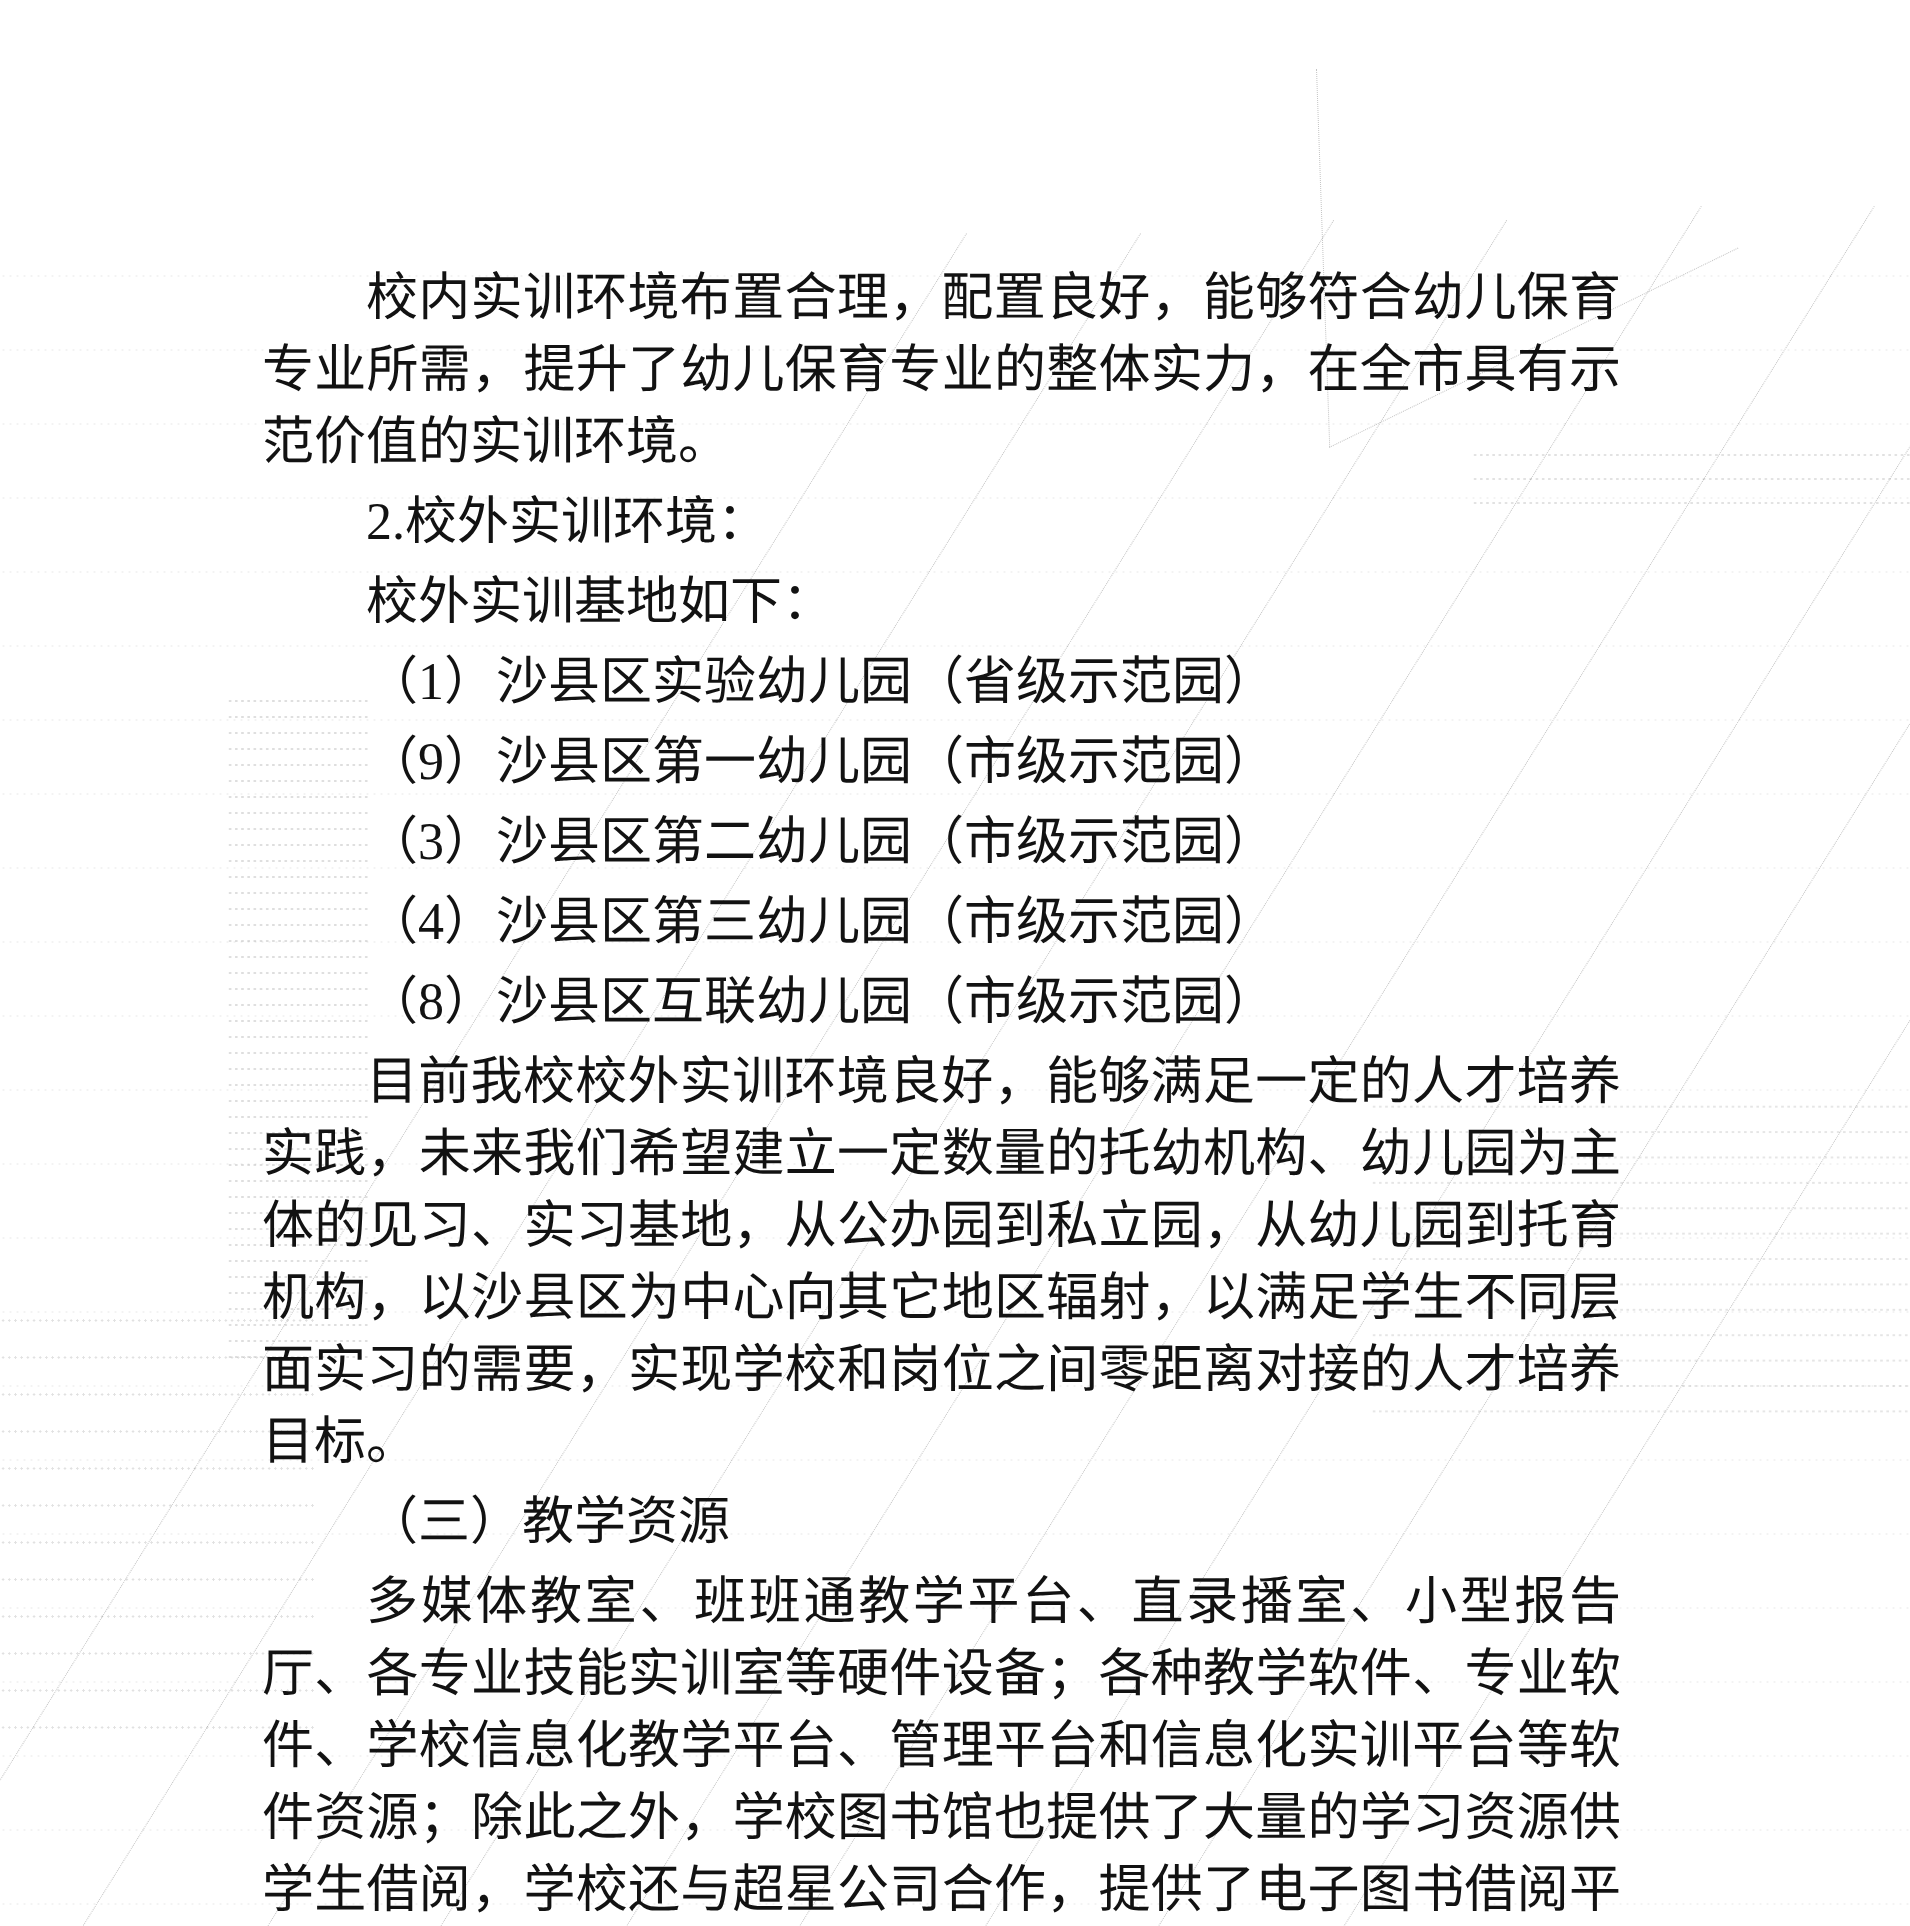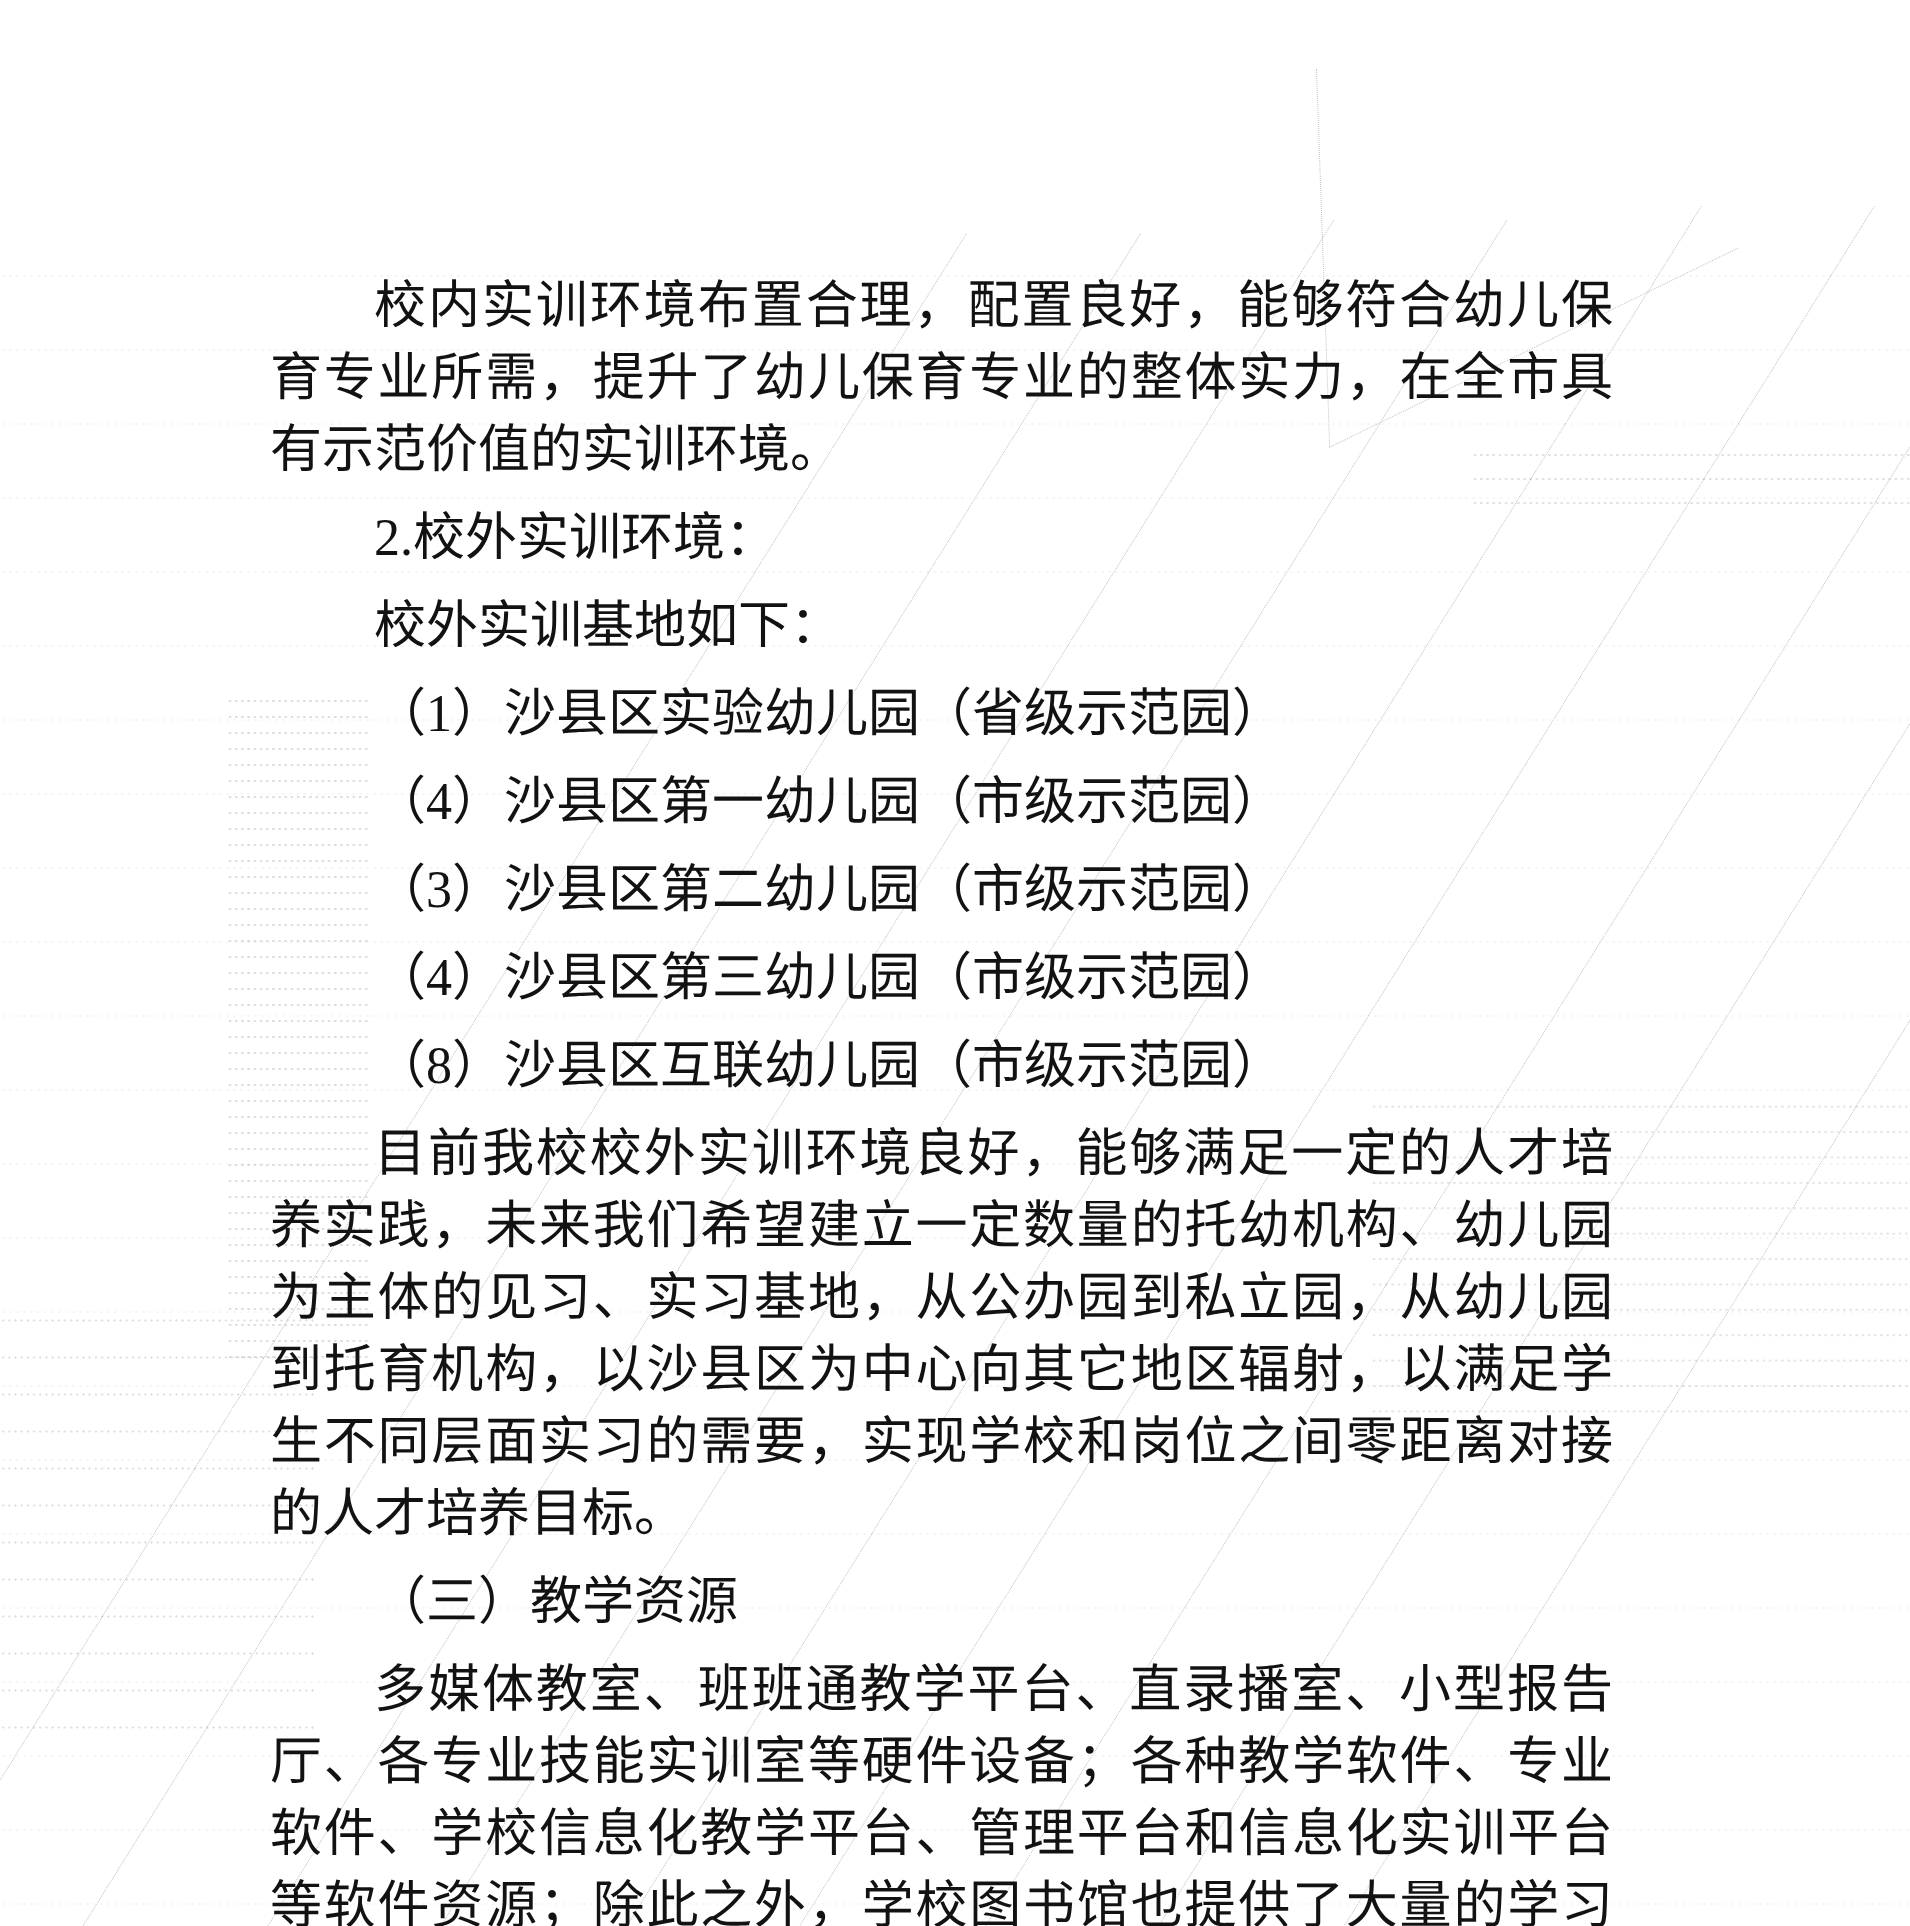--- a/index.html
+++ b/index.html
@@ -49,21 +49,21 @@
   .d9 {left:1271px; top:2042px; width:2119px;}
   .d10{left:1317px; top:69px;  width:378px; transform:rotate(88deg);}
   .d11{left:1329px; top:447px; width:455px;transform:rotate(-26deg);}
 
   
   .text-block{
     position:absolute;left:254px;top:254px;width:1375px;z-index:2;
     font-size:52px;line-height:72px;color:var(--text-color);
     text-align:justify;text-justify:inter-character;
   }
-  .para{margin:16px;text-indent:2em;}
+  .para{margin:8px;text-indent:2em;}
   .heading-bold{font-weight:normal;}
 </style>
 </head>
 <body>
 
 <div class="page">
 
   <div class="watermark">
     <div class="wm-rows wm-full"></div>
     <div class="wm-rows wm-left"></div>
@@ -86,21 +86,21 @@
   </div>
 
   <div class="text-block">
     <p class="para">校内实训环境布置合理，配置良好，能够符合幼儿保育专业所需，提升了幼儿保育专业的整体实力，在全市具有示范价值的实训环境。</p>
 
     <p class="para heading-bold">2.校外实训环境：</p>
 
     <p class="para">校外实训基地如下：</p>
 
     <p class="para">（1）沙县区实验幼儿园（省级示范园）</p>
-    <p class="para">（4）沙县区第一幼儿园（市级示范园）</p>
+    <p class="para">（9）沙县区第一幼儿园（市级示范园）</p>
     <p class="para">（3）沙县区第二幼儿园（市级示范园）</p>
     <p class="para">（4）沙县区第三幼儿园（市级示范园）</p>
     <p class="para">（8）沙县区互联幼儿园（市级示范园）</p>
 
     <p class="para">目前我校校外实训环境良好，能够满足一定的人才培养实践，未来我们希望建立一定数量的托幼机构、幼儿园为主体的见习、实习基地，从公办园到私立园，从幼儿园到托育机构，以沙县区为中心向其它地区辐射，以满足学生不同层面实习的需要，实现学校和岗位之间零距离对接的人才培养目标。</p>
 
     <p class="para">（三）教学资源</p>
 
     <p class="para">多媒体教室、班班通教学平台、直录播室、小型报告厅、各专业技能实训室等硬件设备；各种教学软件、专业软件、学校信息化教学平台、管理平台和信息化实训平台等软件资源；除此之外，学校图书馆也提供了大量的学习资源供学生借阅，学校还与超星公司合作，提供了电子图书借阅平台，为学生提供丰富的电子图书供阅读；教学选用“全国中等职业教育规划教材”，个别课程需根据所设课程内容，组织有关教师进行编写。</p>
 

